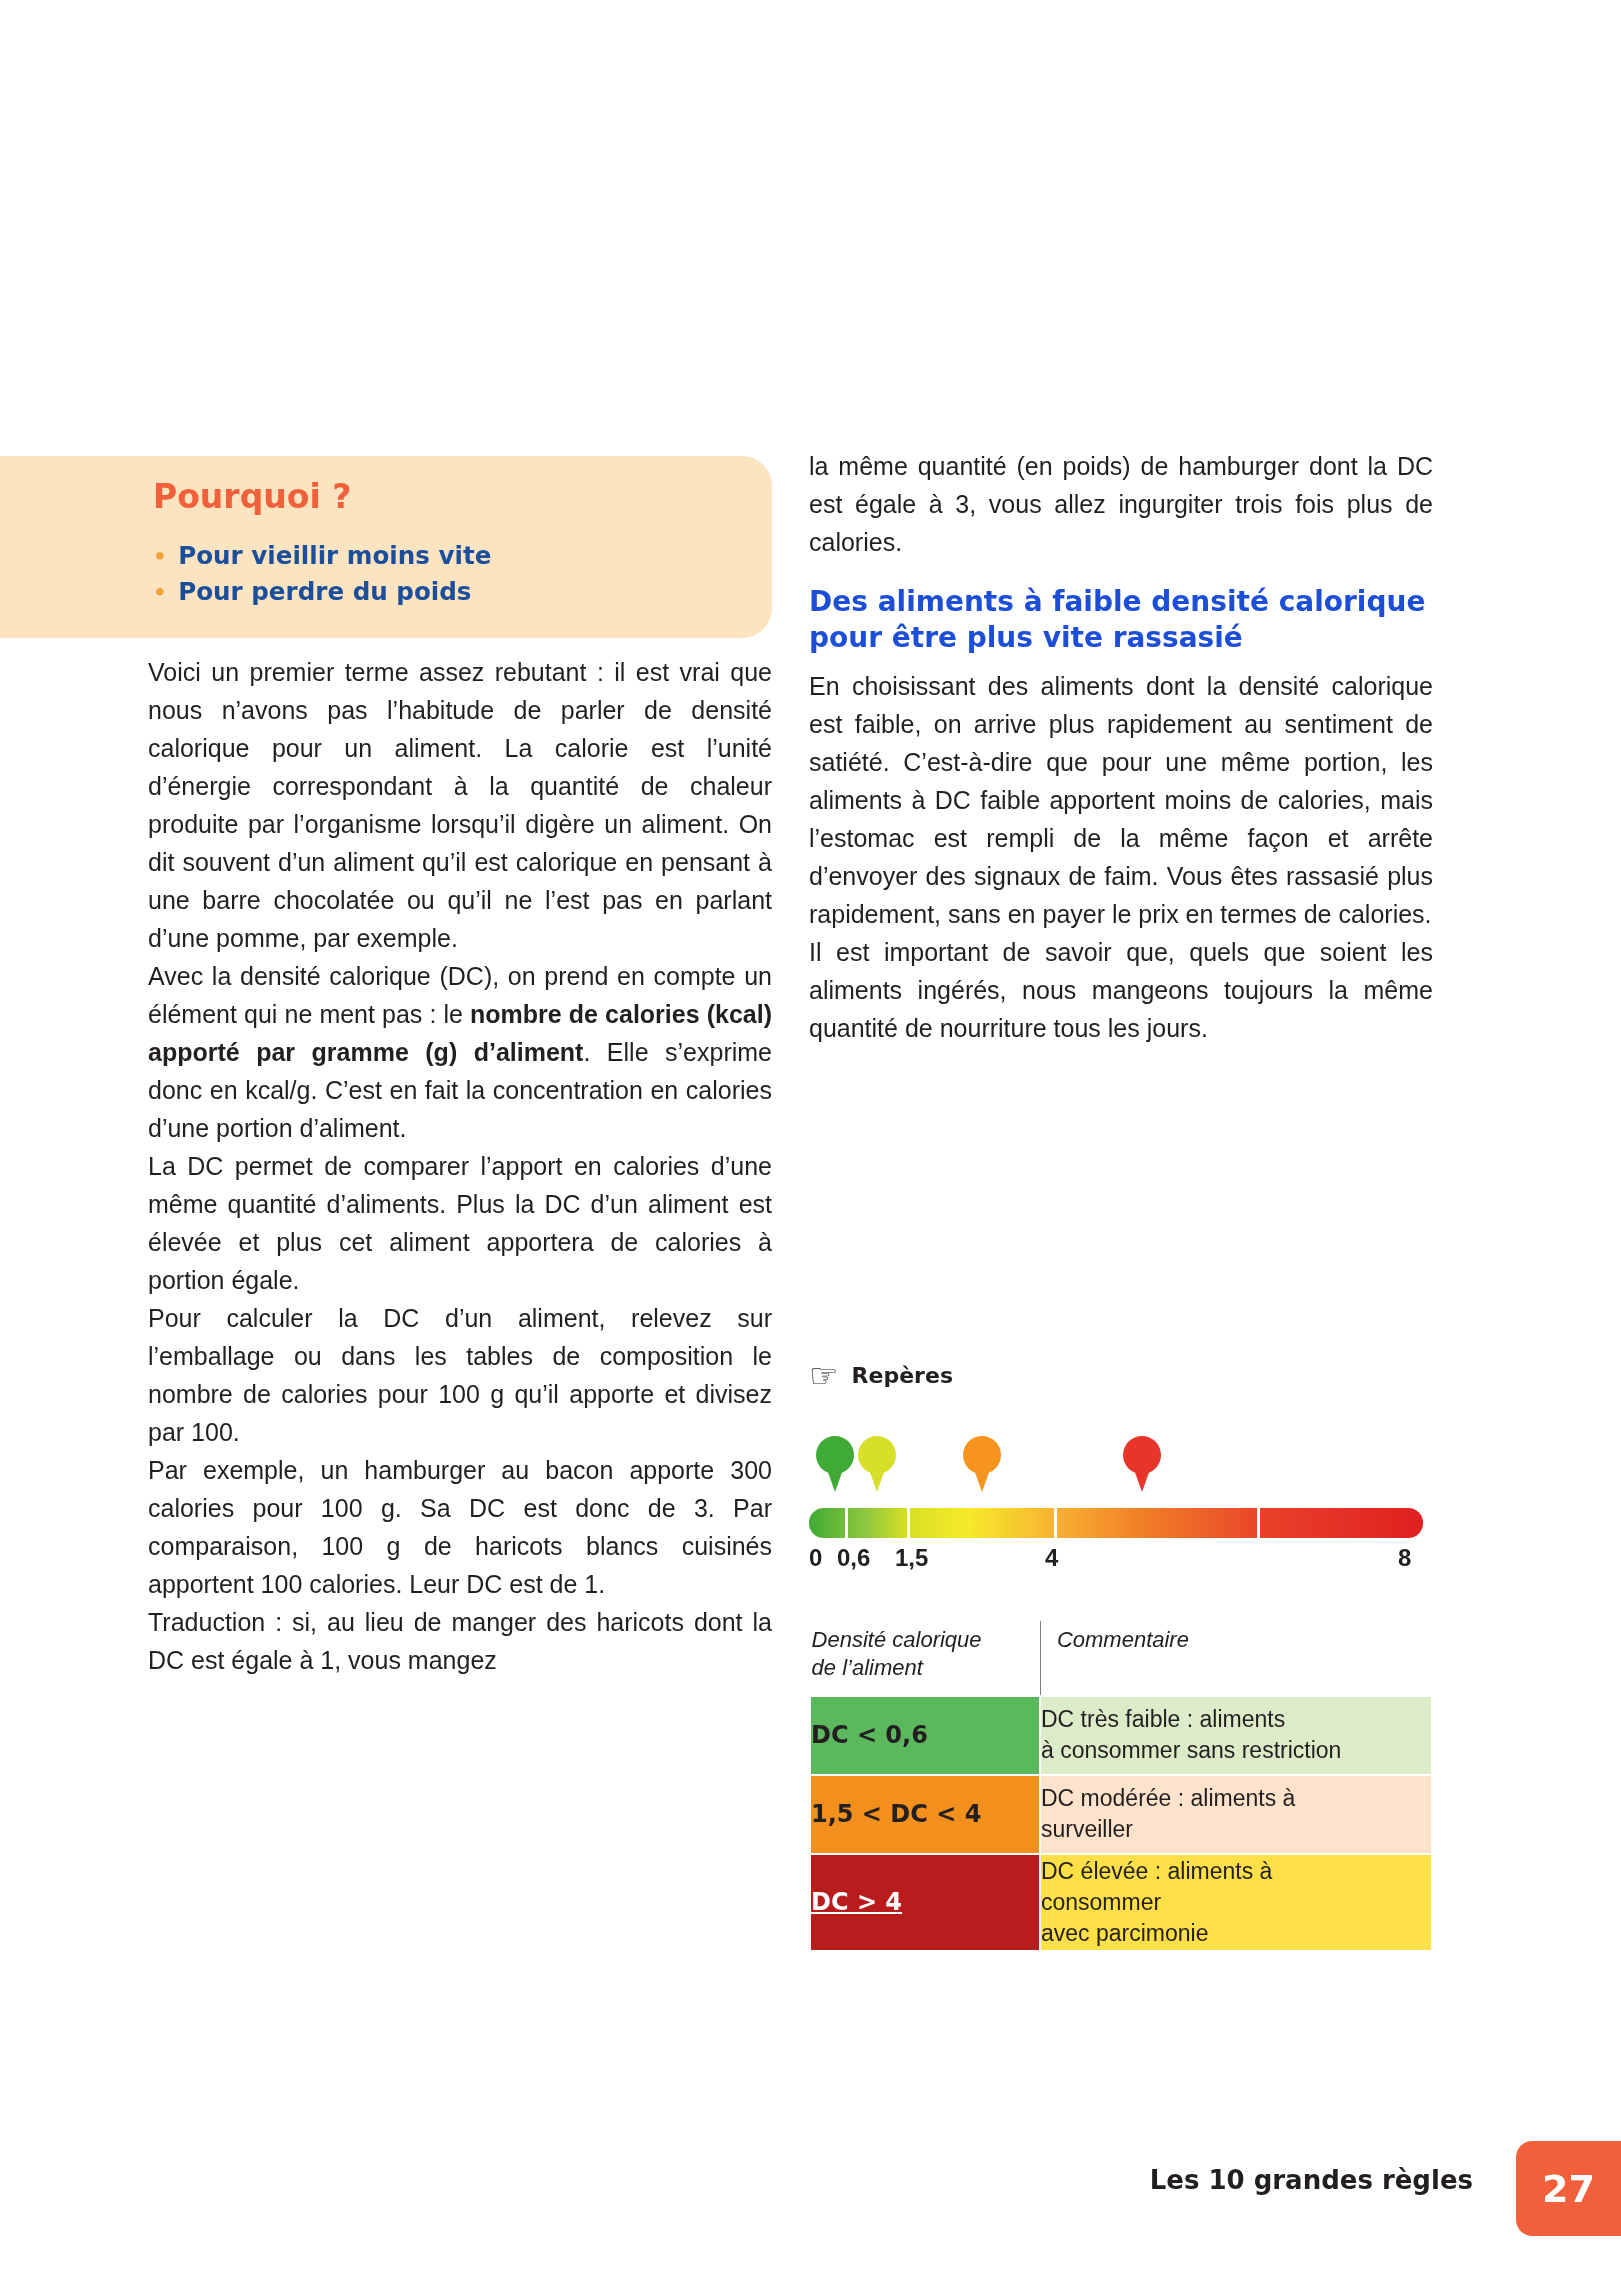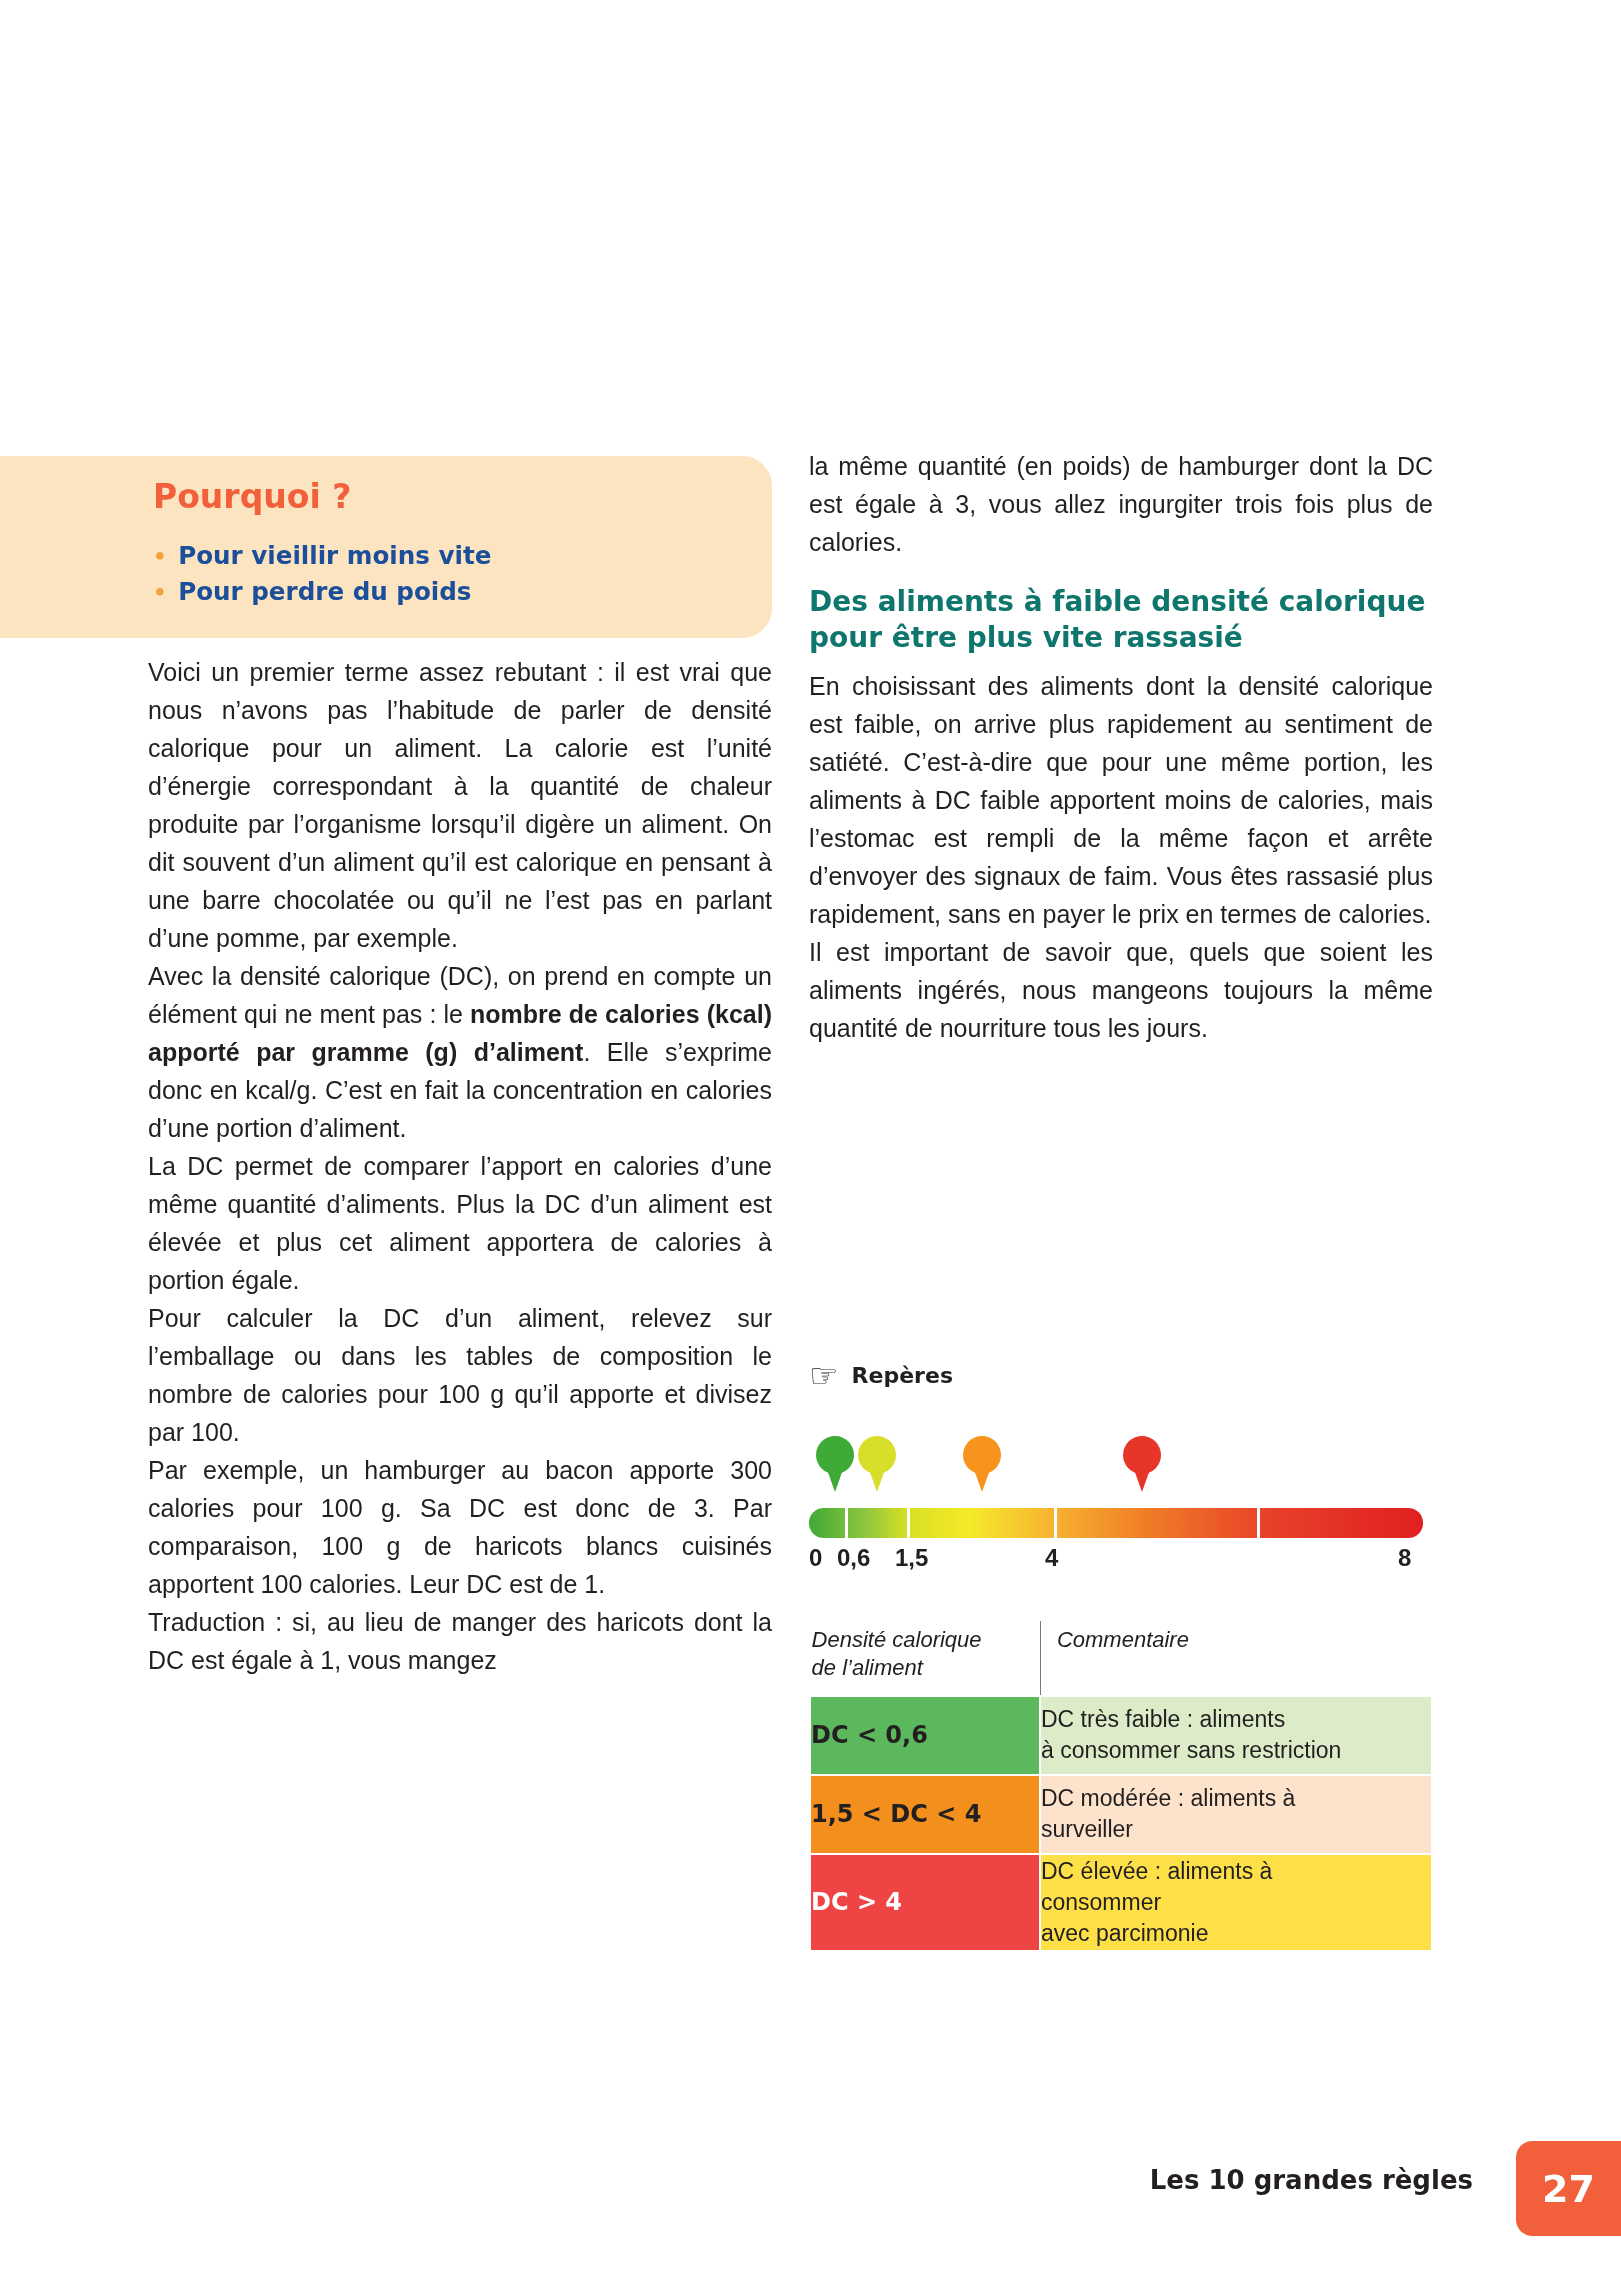--- a/index.html
+++ b/index.html
@@ -115,21 +115,21 @@
   .col p + p {
     margin-top: 0px;
   }
   .col b {
     font-weight: bold;
   }
   .sec-head {
     font-family: "DejaVu Sans", sans-serif;
     font-weight: bold;
     font-size: 28px;
-    color: #0f766e;
+    color: #1d4ed8;
     line-height: 1.3;
     margin: 23px 0 9.9px 0;
     text-align: left;
   }
 
   
   .reperes {
     position: absolute;
     left: 809px;
     top: 1359px;
@@ -247,21 +247,21 @@
     font-size: 23px;
     line-height: 1.35;
     padding: 9.9px 14.8px;
     border: 2.5px solid #ffffff;
     box-sizing: border-box;
     height: 79px;
   }
   .dc-label.c0 { background: #5cb85c; }
   .dc-label.c1 { background: #f2cf1d; }
   .dc-label.c2 { background: #f28f1d; }
-  .dc-label.c3 { background: #ef4444; color: #ffffff; }
+  .dc-label.c3 { background: #b91c1c; color: #ffffff; text-decoration: underline; }
   .dc-comment.c0 { background: #dcecc8; }
   .dc-comment.c1 { background: #fdf6cf; }
   .dc-comment.c2 { background: #fde3cb; }
   .dc-comment.c3 { background: #fde047; }
   .dc-row.tall .dc-label,
   .dc-row.tall .dc-comment { height: 97px; }
 
   
   .footer-text {
     position: absolute;

